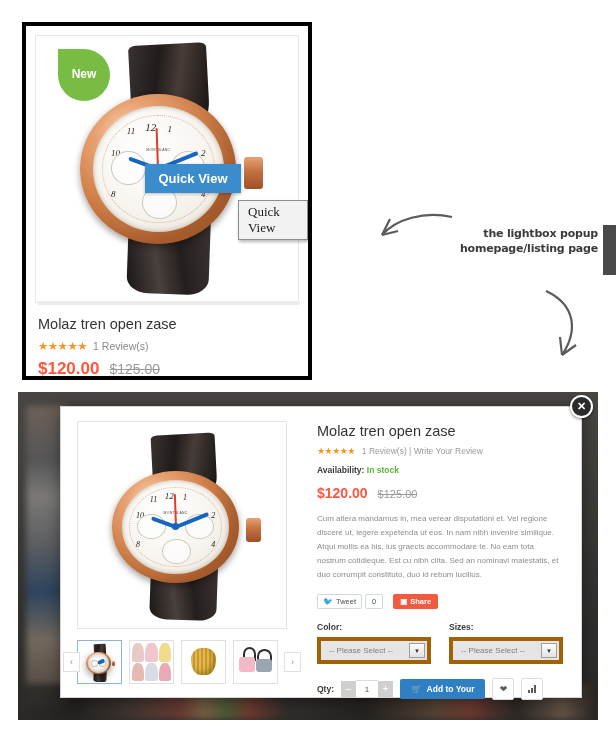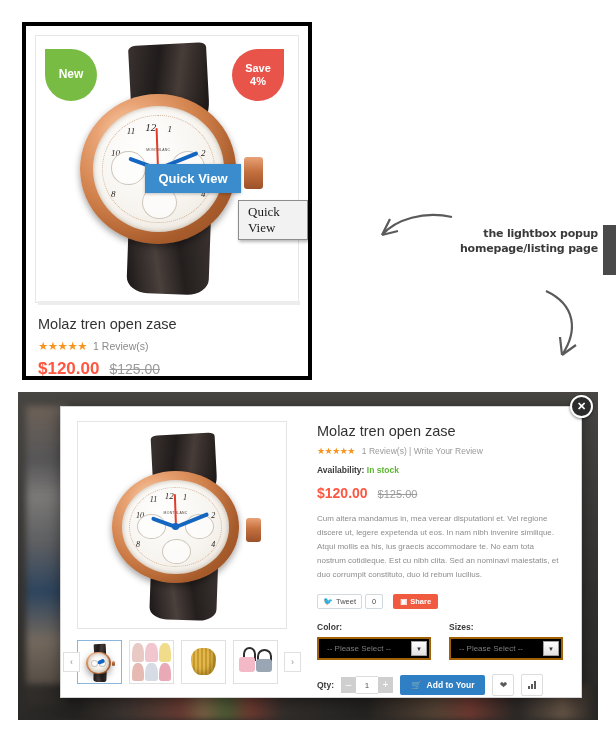--- a/index.html
+++ b/index.html
@@ -73,21 +73,21 @@
   }
   .watch .num{position:absolute;font-family:"Liberation Serif",serif;color:#2a2320;font-style:italic;text-align:center;}
 
   
   .badge{
     position:absolute;display:flex;flex-direction:column;align-items:center;
     justify-content:center;color:#fff;font-weight:bold;text-align:center;
     line-height:1.15;
   }
   .badge-new{
-    left:9px;top:13px;width:52px;height:52px;background:#79bc43;
+    left:22px;top:13px;width:52px;height:52px;background:#79bc43;
     border-radius:0 50% 50% 50%;font-size:12px;
   }
   .badge-save{
     right:14px;top:13px;width:52px;height:52px;background:#e8534a;
     border-radius:50% 0 50% 50%;font-size:11px;
   }
 
   .quick-view-btn{
     position:absolute;left:119px;top:138px;width:96px;height:29px;
     background:#3b8ccc;color:#fff;font-size:13px;font-weight:bold;
@@ -197,21 +197,21 @@
   .tw-bird{color:#1da1f2;font-size:8px;}
   .tw-count{margin-left:3px;padding:2px 6px;border:1px solid #cfd9de;border-radius:2px;
     background:#fff;font-size:7.5px;color:#4d4d4d;}
   .share{display:flex;align-items:center;gap:3px;padding:3px 7px;background:#f05b40;
     border-radius:2px;color:#fff;font-size:7.5px;font-weight:bold;}
 
   .opts{display:flex;gap:18px;margin-bottom:14px;}
   .opt{flex:1;}
   .opt-label{font-size:8.5px;font-weight:bold;color:#3a3a3a;margin-bottom:5px;}
   .select{
-    position:relative;height:19px;border:2px solid #a16207;background:#000000;
+    position:relative;height:19px;border:4px solid #a16207;background:#e5e5e5;
     display:flex;align-items:center;padding-left:8px;font-size:8px;color:#7d7d7d;
   }
   .sel-arrow{
     position:absolute;right:2px;top:2px;bottom:2px;width:14px;
     background:linear-gradient(180deg,#fdfdfd,#e2e2e2);border:1px solid #9f9f9f;
     display:flex;align-items:center;justify-content:center;font-size:6px;color:#333;
   }
 
   .cart-row{display:flex;align-items:center;gap:7px;}
   .qty-lab{font-size:8.5px;font-weight:bold;color:#3a3a3a;}
@@ -258,24 +258,20 @@
           <div class="hand h-sec"></div>
           <div class="hand h-hour"></div>
           <div class="hand h-min"></div>
           <div class="pin"></div>
         </div>
       </div>
     </div>
 
     <div class="badge badge-new">
       <span>New</span>
-    </div>
-    <div class="badge badge-save">
-      <span>Save</span>
-      <span>4%</span>
     </div>
   </div>
   <div class="card-photo-shadow"></div>
 
   <div class="quick-view-btn">
     <span>Quick View</span>
   </div>
   <div class="qv-tooltip">
     <span>Quick View</span>
   </div>

